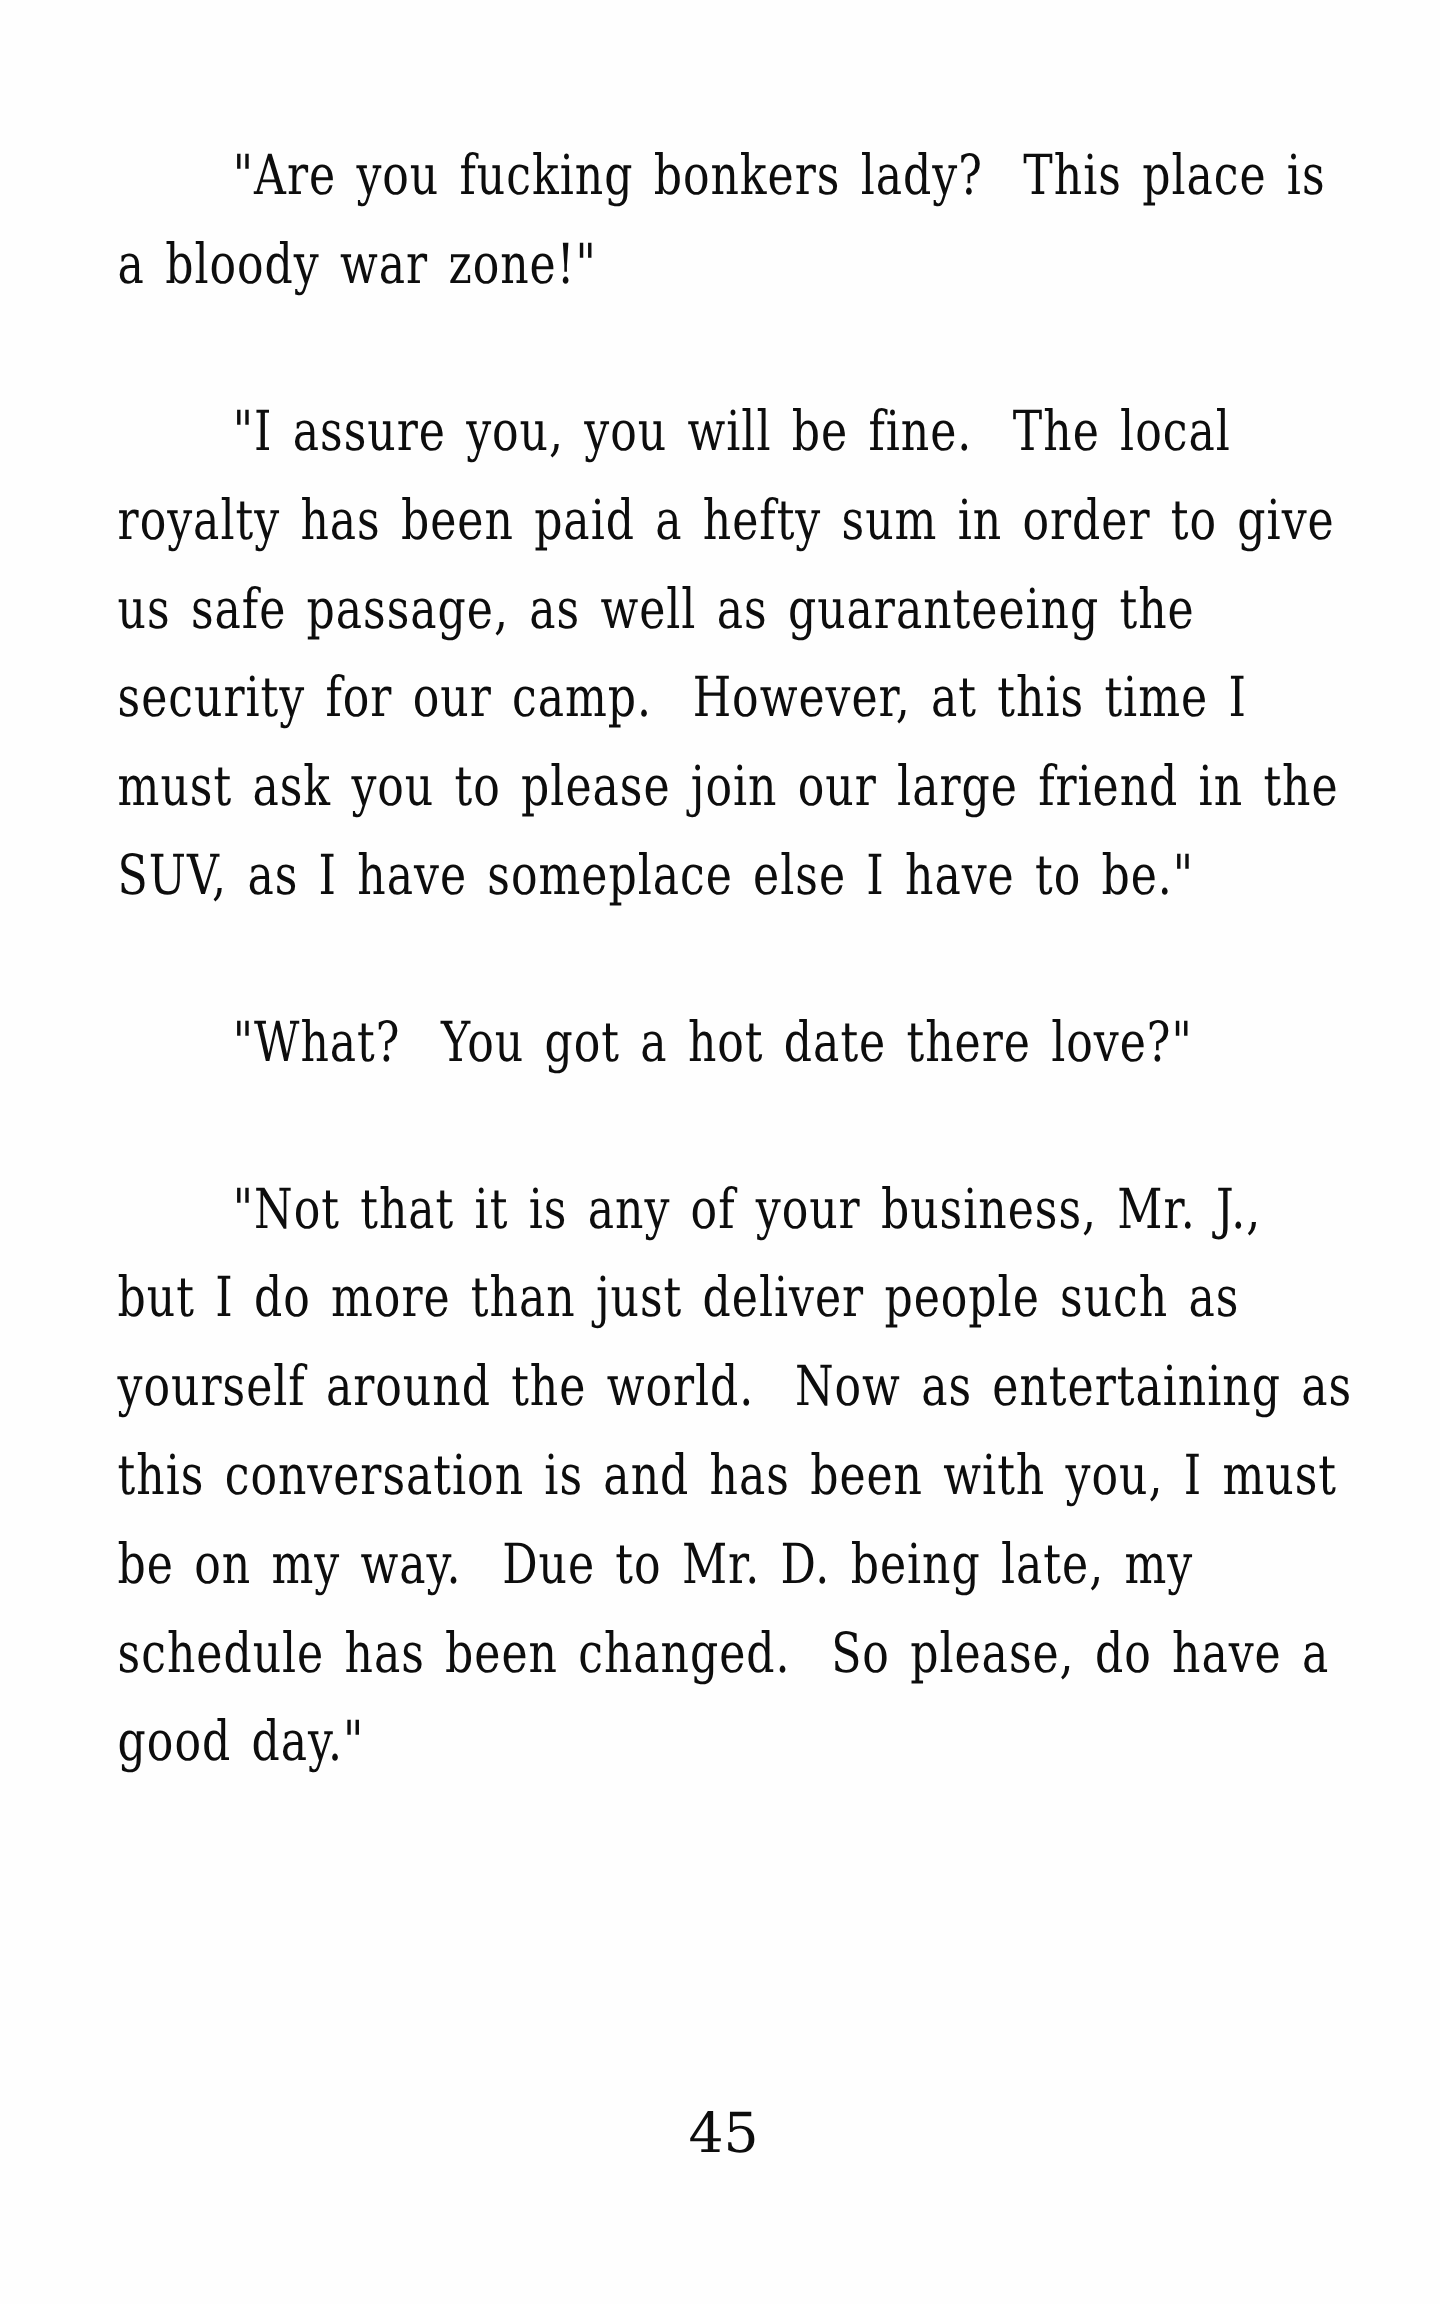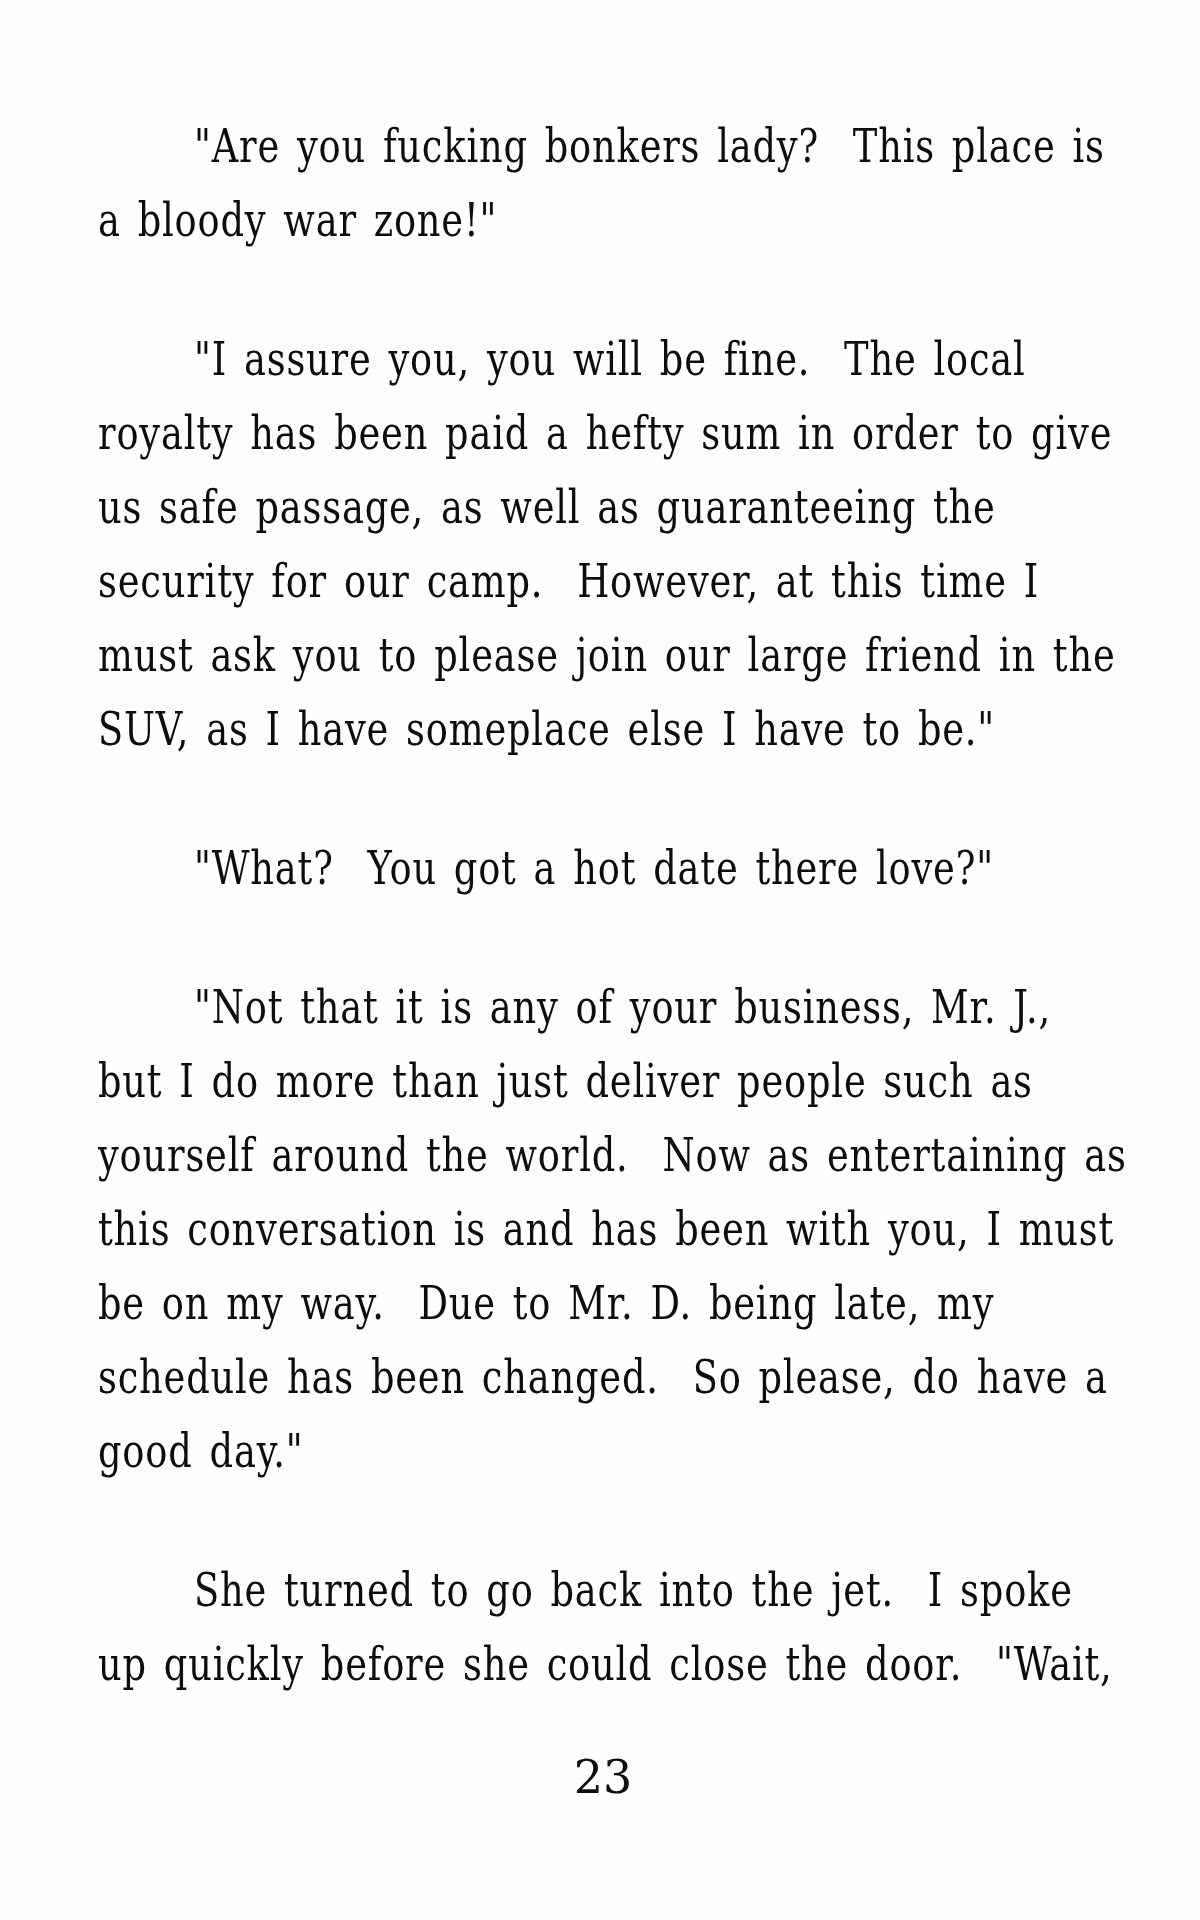--- a/index.html
+++ b/index.html
@@ -70,19 +70,15 @@
       </div>
       <div class="paragraph">
         <div class="line first">"Not that it is any of your business, Mr. J.,</div>
         <div class="line">but I do more than just deliver people such as</div>
         <div class="line">yourself around the world.  Now as entertaining as</div>
         <div class="line">this conversation is and has been with you, I must</div>
         <div class="line">be on my way.  Due to Mr. D. being late, my</div>
         <div class="line">schedule has been changed.  So please, do have a</div>
         <div class="line">good day."</div>
       </div>
-      <div class="paragraph">
-        <div class="line first">She turned to go back into the jet.  I spoke</div>
-        <div class="line">up quickly before she could close the door.  "Wait,</div>
-      </div>
     </div>
-  <div class="page-number">23</div>
+  <div class="page-number">45</div>
 </div>
 
 </body></html>

